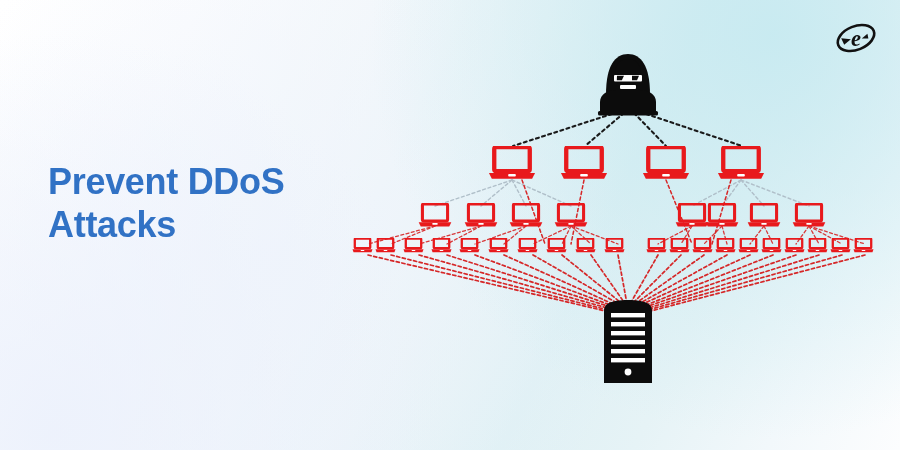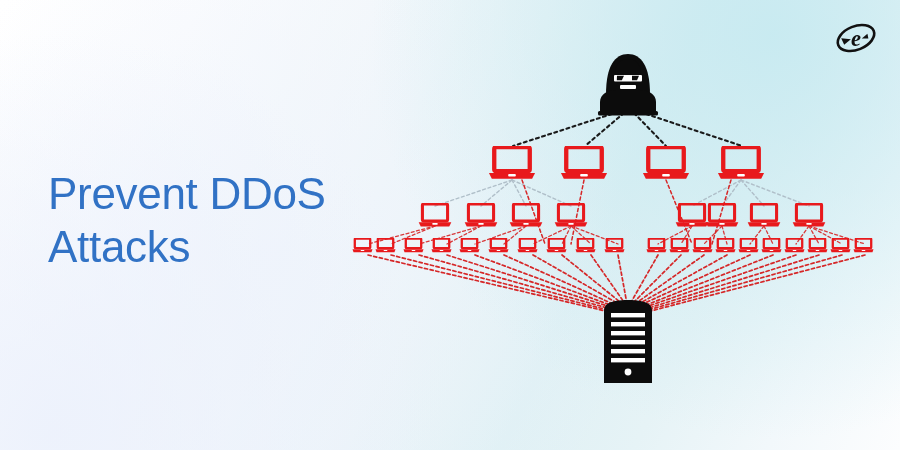--- a/index.html
+++ b/index.html
@@ -28,26 +28,26 @@
     inset: 0;
     background:
       radial-gradient(circle at 86% 8%, rgba(196,233,240,0.85) 0%, rgba(196,233,240,0) 46%),
       radial-gradient(circle at 6% 96%, rgba(236,241,252,0.9) 0%, rgba(236,241,252,0) 42%),
       radial-gradient(circle at 30% 60%, rgba(239,244,252,0.8) 0%, rgba(239,244,252,0) 55%);
     pointer-events: none;
   }
   #headline {
     position: absolute;
     left: 48px;
-    top: 168px;
+    top: 160px;
     width: 330px;
     color: #3172c5;
-    font-size: 44px;
+    font-size: 36px;
     line-height: 1.20;
-    font-weight: normal;
+    font-weight: bold;
     letter-spacing: -0.3px;
     white-space: pre-line;
   }
   #logo {
     position: absolute;
     right: 18px;
     top: 12px;
     width: 52px;
     height: 52px;
   }

